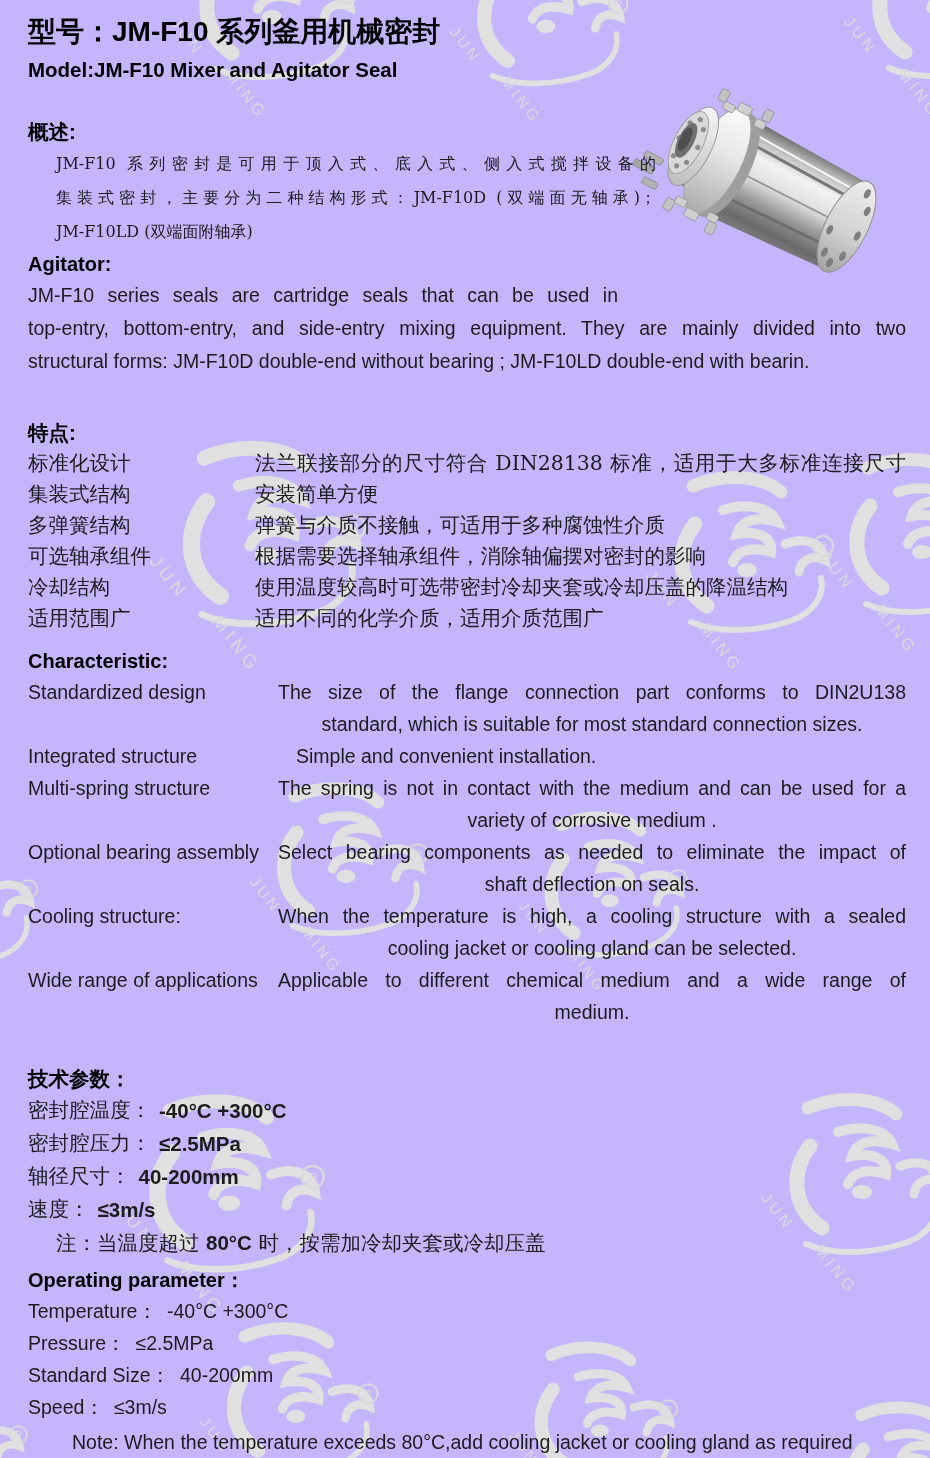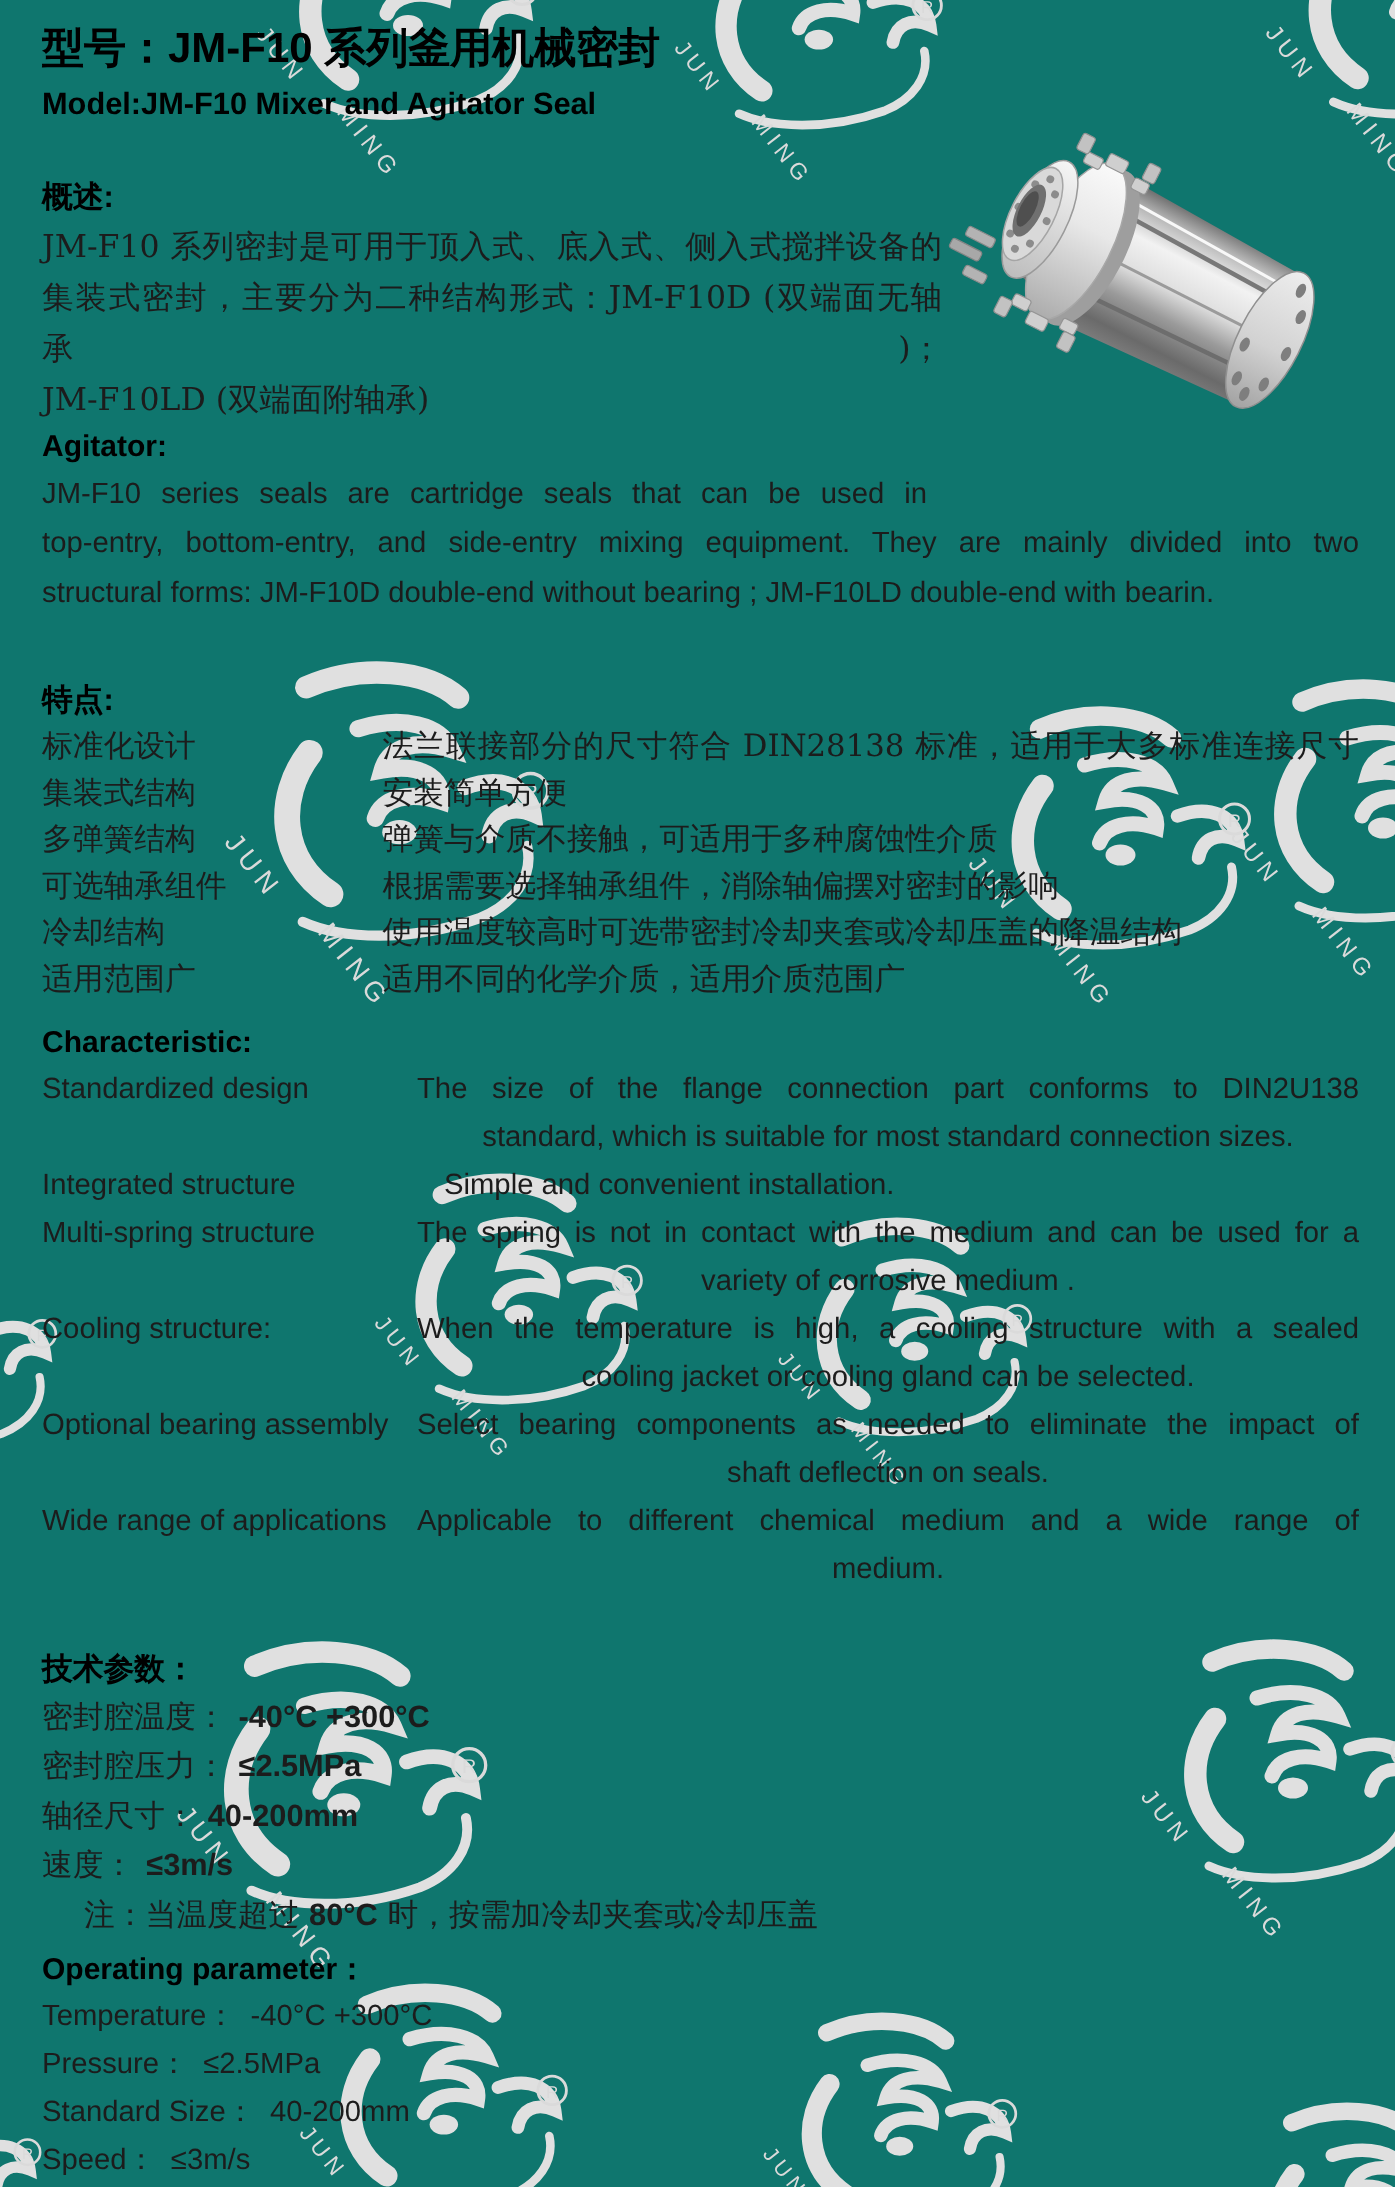--- a/index.html
+++ b/index.html
@@ -1,38 +1,38 @@
 <!DOCTYPE html>
 <html><head>
 <meta charset="utf-8">
 <style>
   html,body{margin:0;padding:0;}
   body{width:930px;height:1458px;background:#ffffff;overflow:hidden;
        font-family:"Liberation Sans", sans-serif;color:#1c1c1c;}
-  .page{position:relative;width:930px;height:1458px;background:#0f766e;}
+  .page{position:relative;width:930px;height:1458px;background:#c4b5fd;}
 
   
   .wm-layer{position:absolute;left:0;top:0;width:930px;height:1458px;z-index:0;}
 
   
   .product{position:absolute;left:614px;top:56px;width:298px;height:258px;z-index:1;}
 
   
   .content{position:absolute;left:0;top:0;width:930px;height:1458px;z-index:2;
            padding:10px 24px 0 28px;box-sizing:border-box;}
 
   .title-cn{font-size:28px;font-weight:700;line-height:40px;margin:2px 0 0 0;
             font-family:"Liberation Sans", sans-serif;color:#000;}
   .title-en{font-size:20.5px;font-weight:700;line-height:27px;margin-top:4px;color:#000;}
 
   .h-cn{font-size:20.5px;font-weight:700;line-height:30px;color:#000;
         font-family:"Liberation Sans", sans-serif;}
   .h-en{font-size:20px;font-weight:700;line-height:30px;color:#000;}
 
-  .cn-line{font-size:21px;line-height:34px;font-family:"DejaVu Serif", serif;}
+  .cn-line{font-size:16px;line-height:34px;font-family:"DejaVu Serif", serif;margin-left:28px;}
   .w600{width:600px;}
   .just{text-align:justify;text-align-last:justify;}
 
   .en-line{font-size:19.5px;line-height:33px;}
   .w590{width:590px;}
 
   .mt-overview{margin-top:34px;}
   .mt-features{margin-top:40px;}
   .mt-char{margin-top:12px;}
   .mt-params{margin-top:36px;}
@@ -230,31 +230,31 @@
       </div>
     </div>
     <div class="row-en">
       <div class="lbl">Multi-spring structure</div>
       <div class="desc">
         <div class="l1 just">The spring is not in contact with the medium and can be used for a</div>
         <div class="l2">variety of corrosive medium .</div>
       </div>
     </div>
     <div class="row-en">
+      <div class="lbl">Optional bearing assembly</div>
+      <div class="desc">
+        <div class="l1 just">Select bearing components as needed to eliminate the impact of</div>
+        <div class="l2">shaft deflection on seals.</div>
+      </div>
+    </div>
+    <div class="row-en">
       <div class="lbl">Cooling structure:</div>
       <div class="desc">
         <div class="l1 just">When the temperature is high, a cooling structure with a sealed</div>
         <div class="l2">cooling jacket or cooling gland can be selected.</div>
-      </div>
-    </div>
-    <div class="row-en">
-      <div class="lbl">Optional bearing assembly</div>
-      <div class="desc">
-        <div class="l1 just">Select bearing components as needed to eliminate the impact of</div>
-        <div class="l2">shaft deflection on seals.</div>
       </div>
     </div>
     <div class="row-en">
       <div class="lbl">Wide range of applications</div>
       <div class="desc">
         <div class="l1 just">Applicable to different chemical medium and a wide range of</div>
         <div class="l2">medium.</div>
       </div>
     </div>
 

